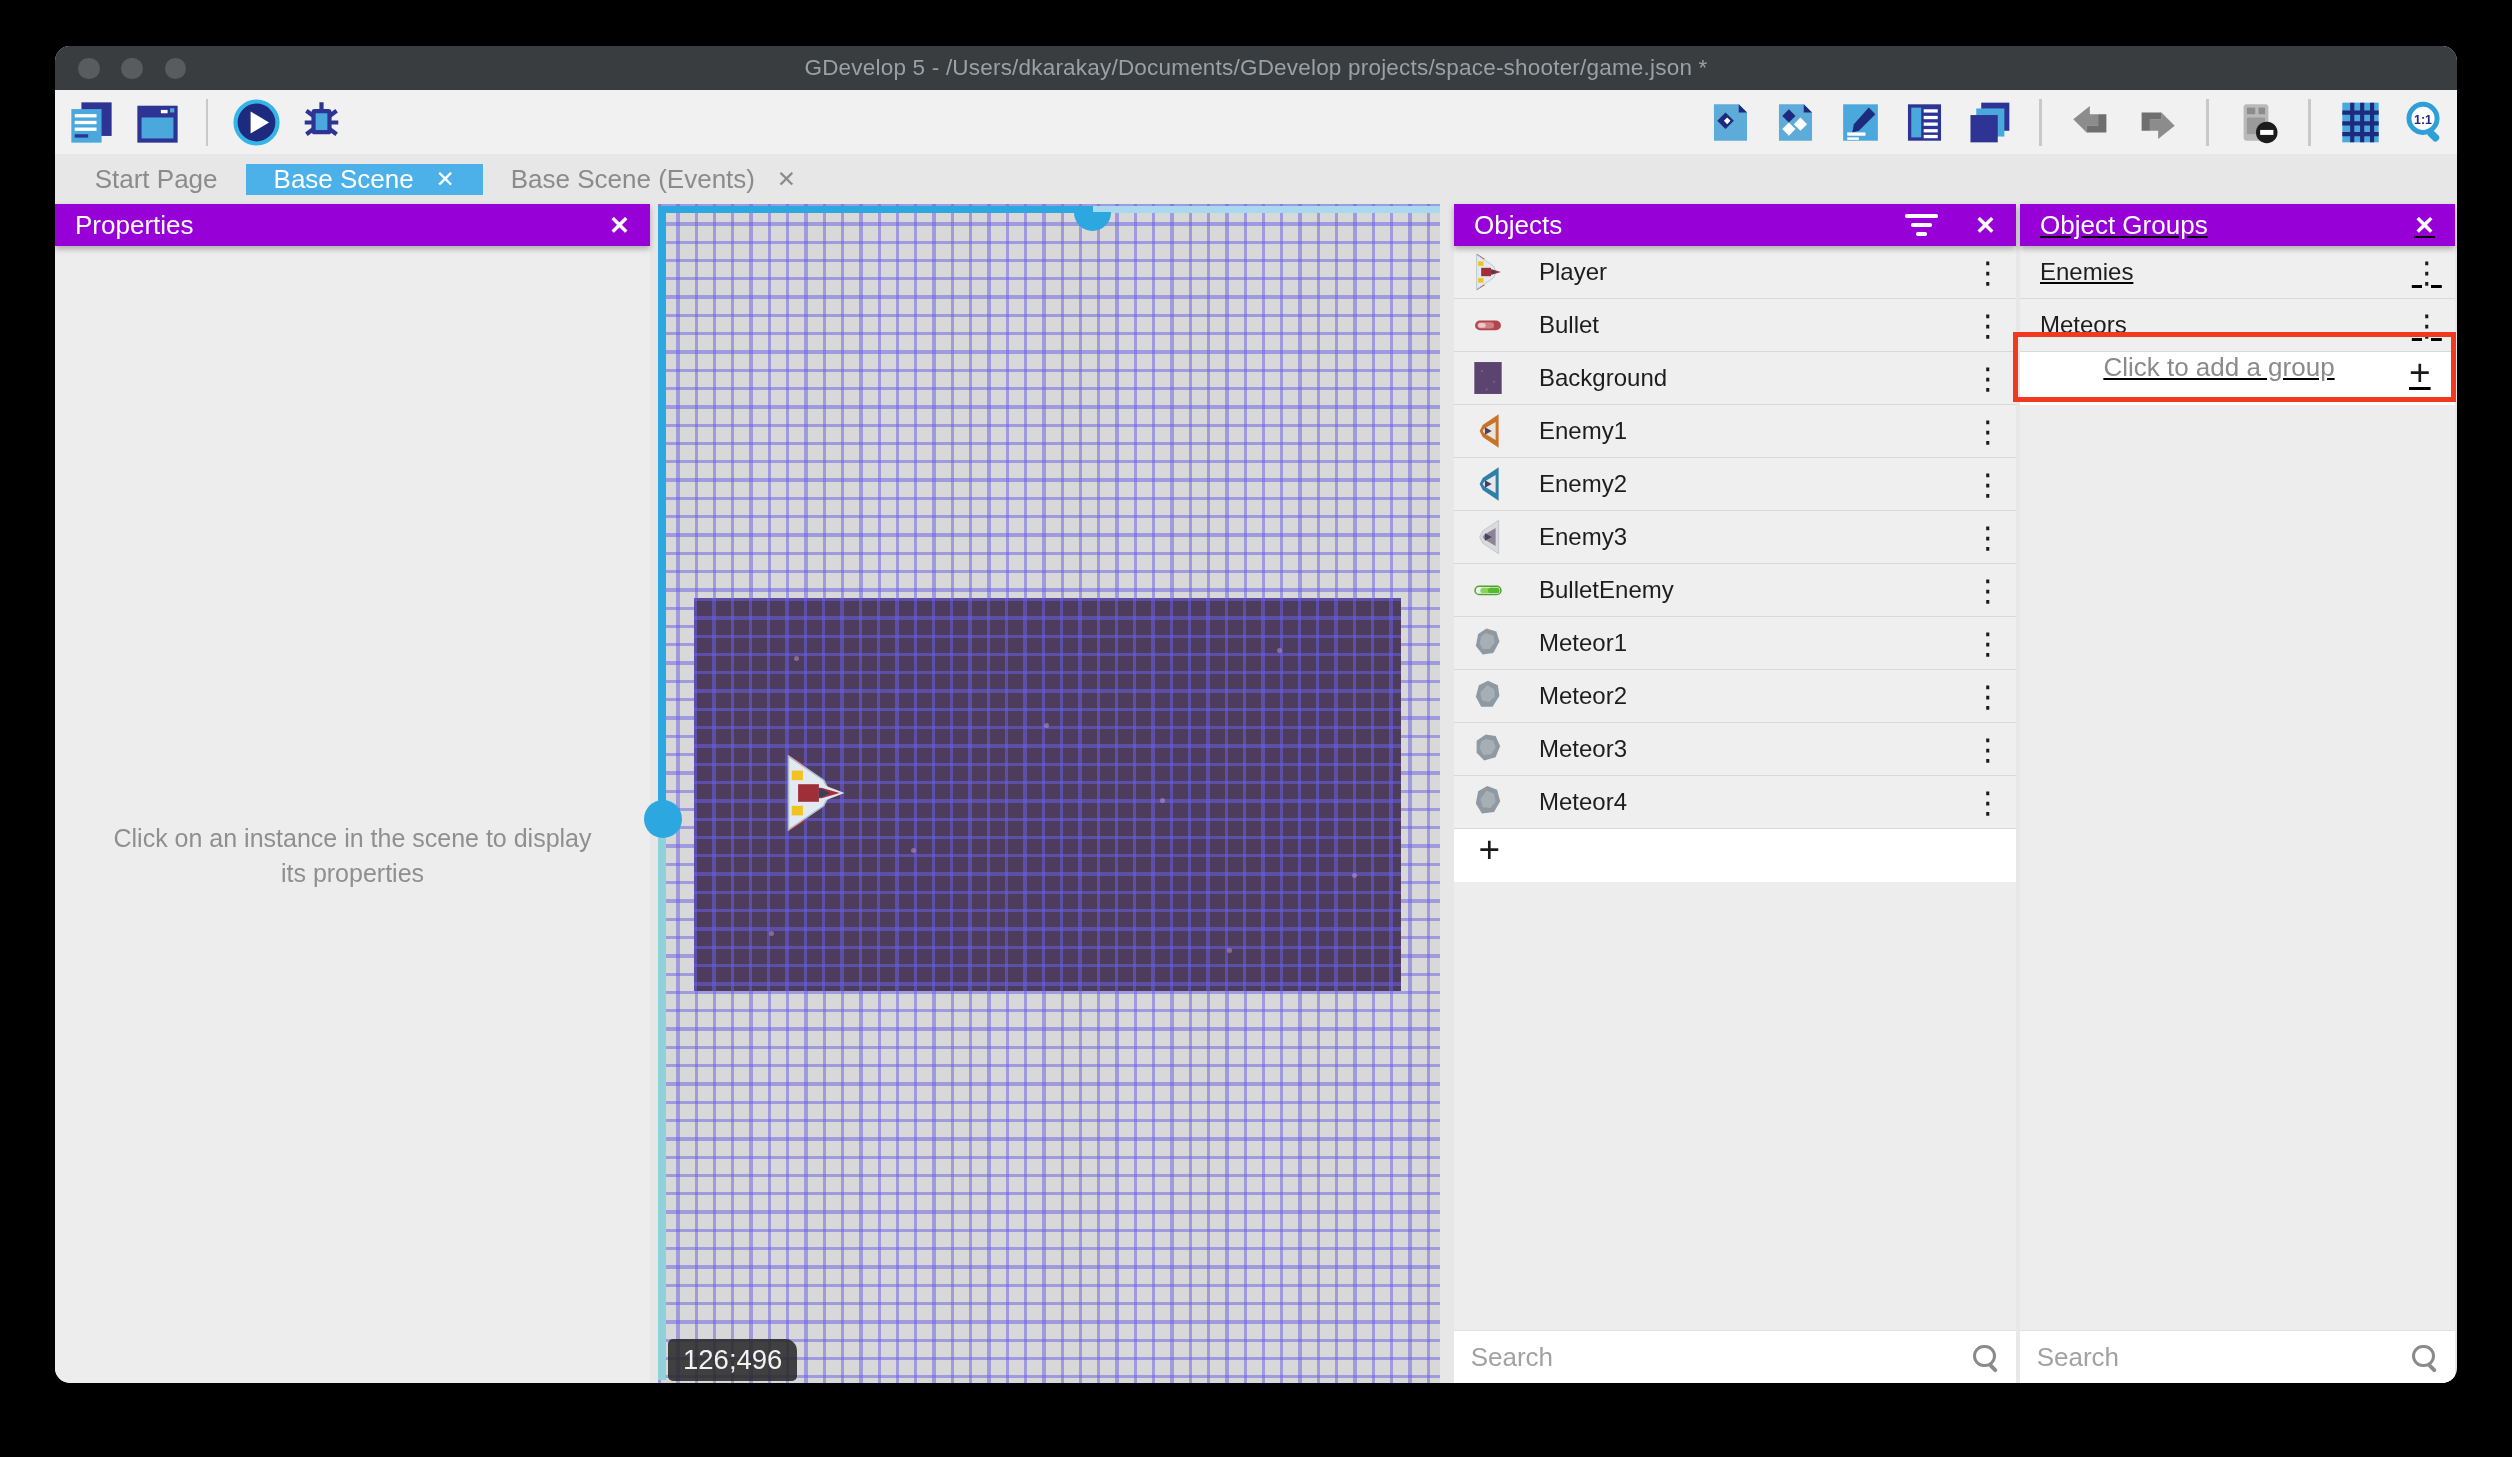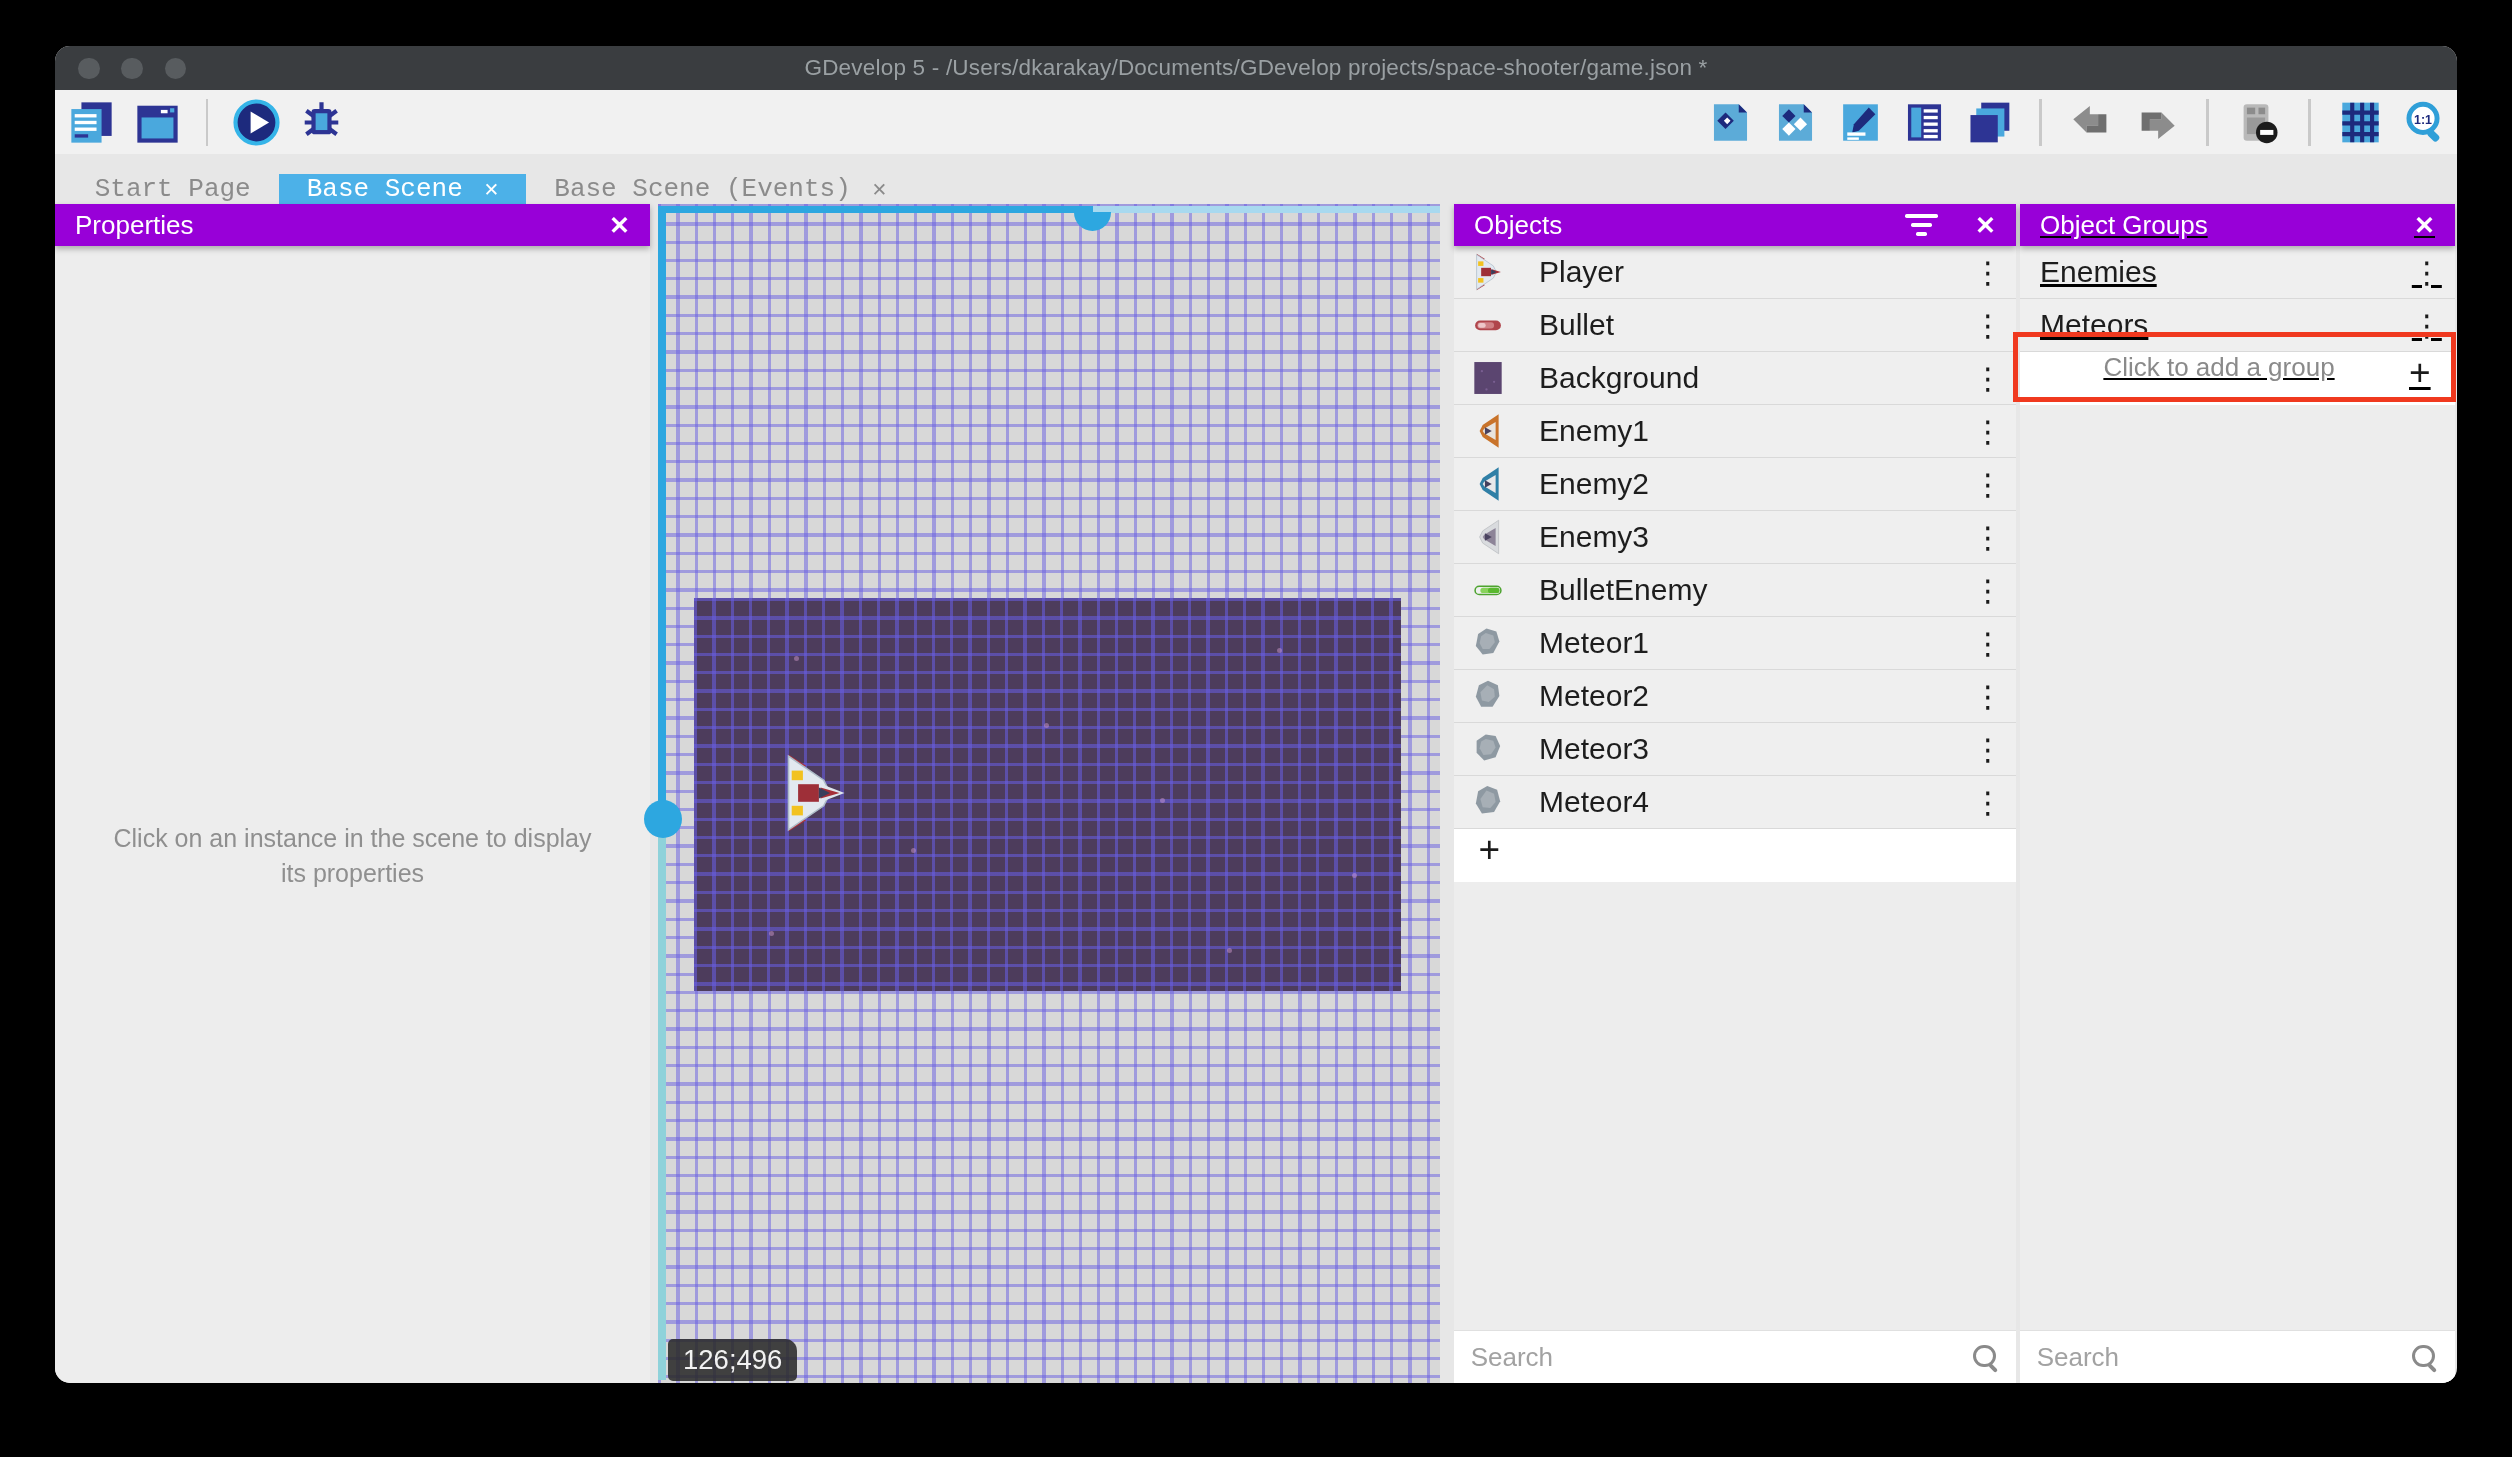--- a/index.html
+++ b/index.html
@@ -24,21 +24,21 @@
              display:flex; align-items:center; }
   .tb-left { display:flex; align-items:center; gap:18.3px; padding-left:13.3px; }
   .tb-right { position:absolute; right:10px; top:0; height:64px; display:flex; align-items:center; gap:21.7px; }
   .tb-sep { width:2.5px; height:47px; background:#c9c9c9; margin:0 6.7px; }
   .tb-icon { width:47px; height:47px; display:flex; align-items:center; justify-content:center; }
   .tb-icon svg { width:100%; height:100%; }
   .tb-right .tb-icon { width:43px; height:43px; }
 
   
   .tabbar { position:absolute; left:0; top:108px; width:100%; height:50px; background:#e7e7e7;
-            display:flex; align-items:flex-end; padding-left:11.7px;font-family:Liberation Mono, monospace; }
+            display:flex; align-items:center; padding-left:11.7px; }
   .tab { display:flex; align-items:center; justify-content:center; gap:21.7px;
          font-size:26px; color:#8b8b8b; padding:0 28px; cursor:default; }
   .tab.active { background:var(--tabblue); color:#fff; }
   .tab .closex { font-size:23px; }
 
   
   .panel { position:absolute; top:158px; height:1179px; background:#ededed; }
   .panel-header { position:relative; height:42px; background:var(--purple); color:#fff;
                   display:flex; align-items:center; font-size:26px; padding:0 20px;
                   box-shadow:0 2.5px 5.8px rgba(0,0,0,.28); z-index:5; }
@@ -46,21 +46,21 @@
   .panel-header .closex { font-size:25px; font-weight:bold; }
   .filter-icon { display:flex; flex-direction:column; gap:5px; align-items:center; margin-right:37px; }
   .filter-icon i { display:block; height:4.2px; background:#fff; border-radius:1.7px; }
   .filter-icon i:nth-child(1){ width:33px; } .filter-icon i:nth-child(2){ width:21.7px; } .filter-icon i:nth-child(3){ width:11.7px; }
 
   .rowlist { position:relative; }
   .obj-row { height:53px; display:flex; align-items:center; background:#efefef;
              border-bottom:1.7px solid #d9d9d9; padding:0 11.7px 0 15px; }
   .obj-row .obj-icon { width:38px; height:38px; margin-right:32px; flex:0 0 auto; }
   .obj-row .obj-icon svg { width:100%; height:100%; }
-  .obj-label { font-size:30px; color:#1d1d1d; flex:1; }
+  .obj-label { font-size:24px; color:#1d1d1d; flex:1; }
   .kebab { font-size:30px; color:#1a1a1a; width:33px; text-align:center; letter-spacing:0; }
 
   .add-row { height:53px; display:flex; align-items:flex-start; background:#ffffff; padding:0 16.7px; }
   .add-label { flex:1; text-align:center; color:#8a8a8a; font-size:26px; }
   .plus { font-size:37px; color:#1a1a1a; font-weight:300; width:37px; text-align:center; }
 
   .search-box { position:absolute; left:0; bottom:0; width:100%; height:53px; background:#fff;
                 border-top:1.7px solid #e0e0e0; display:flex; align-items:center; padding:0 16.7px; }
   .search-box input { flex:1; border:none; outline:none; font-size:26px; color:#333; background:transparent;
                       font-family:"Liberation Sans", sans-serif; }

